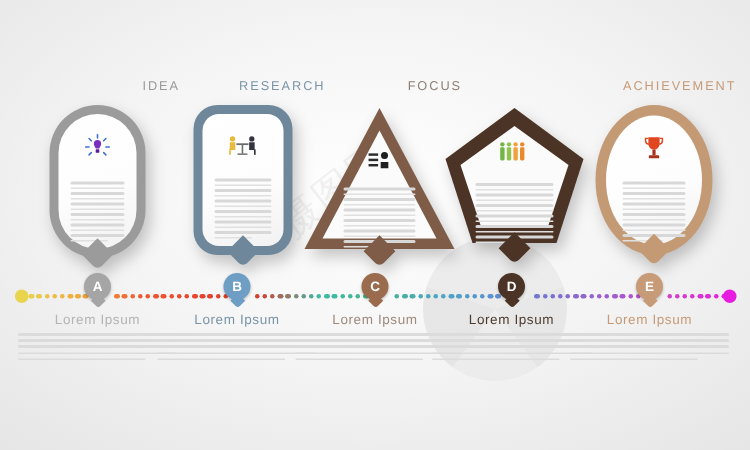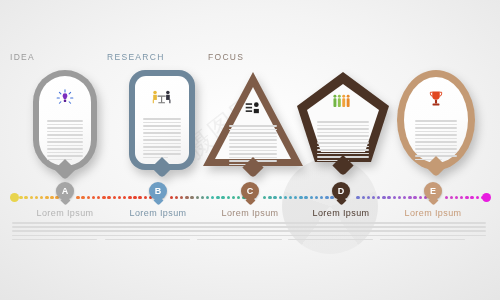--- a/index.html
+++ b/index.html
@@ -23,21 +23,21 @@
   }
   .wm-circle {
     position: absolute; left: 282px; top: 158px;
     width: 96px; height: 96px; border-radius: 50%;
     background: conic-gradient(#e3e3e3 0 20%, #dcdcdc 0 40%, #e6e6e6 0 60%, #d9d9d9 0 80%, #e1e1e1 0 100%);
     opacity: .55; pointer-events: none;
   }
 
   
   .head {
-    position: absolute; top: 52px; width: 110px; text-align: left;
+    position: absolute; top: 52px; width: 110px; text-align: right;
     font-size: 8.5px; letter-spacing: 1.3px; font-weight: 400;
   }
 
   
   .block { position: absolute; top: 70px; width: 110px; height: 112px; }
   .shape-wrap { position: relative; width: 100%; height: 100%; }
 
   .bub {
     position: absolute; left: 50%; transform: translateX(-50%);
     display: flex; align-items: center; justify-content: center;
@@ -103,21 +103,22 @@
 </head>
 <body>
 
 <div id="stage">
 
   <div class="wm-circle"></div>
   <div class="watermark">摄图网</div>
 
   <div class="head" style="left:10px;color:#9a9a9a">IDEA</div>
   <div class="head" style="left:107px;color:#7b95a8">RESEARCH</div>
-  <div class="head" style="left:208px;color:#8d7d73">FOCUS</div>
+  <div class="head" style="left:198px;color:#8d7d73">FOCUS</div>
+  <div class="head" style="left:381px;color:#c79b78">ACHIEVEMENT</div>
 
   <div class="block" style="left:10px">
     <div class="shape-wrap">
       <div class="bub s-idea">
         <div class="tail" style="bottom:-5px;background:#9b9b9b"></div>
         <div class="bub-inner">
           <div class="ico">
             <svg width="18" height="18" viewBox="0 0 24 24">
               <g stroke="#3f6fd8" stroke-width="1.4" stroke-linecap="round">
                 <line x1="12" y1="1" x2="12" y2="4"></line>

